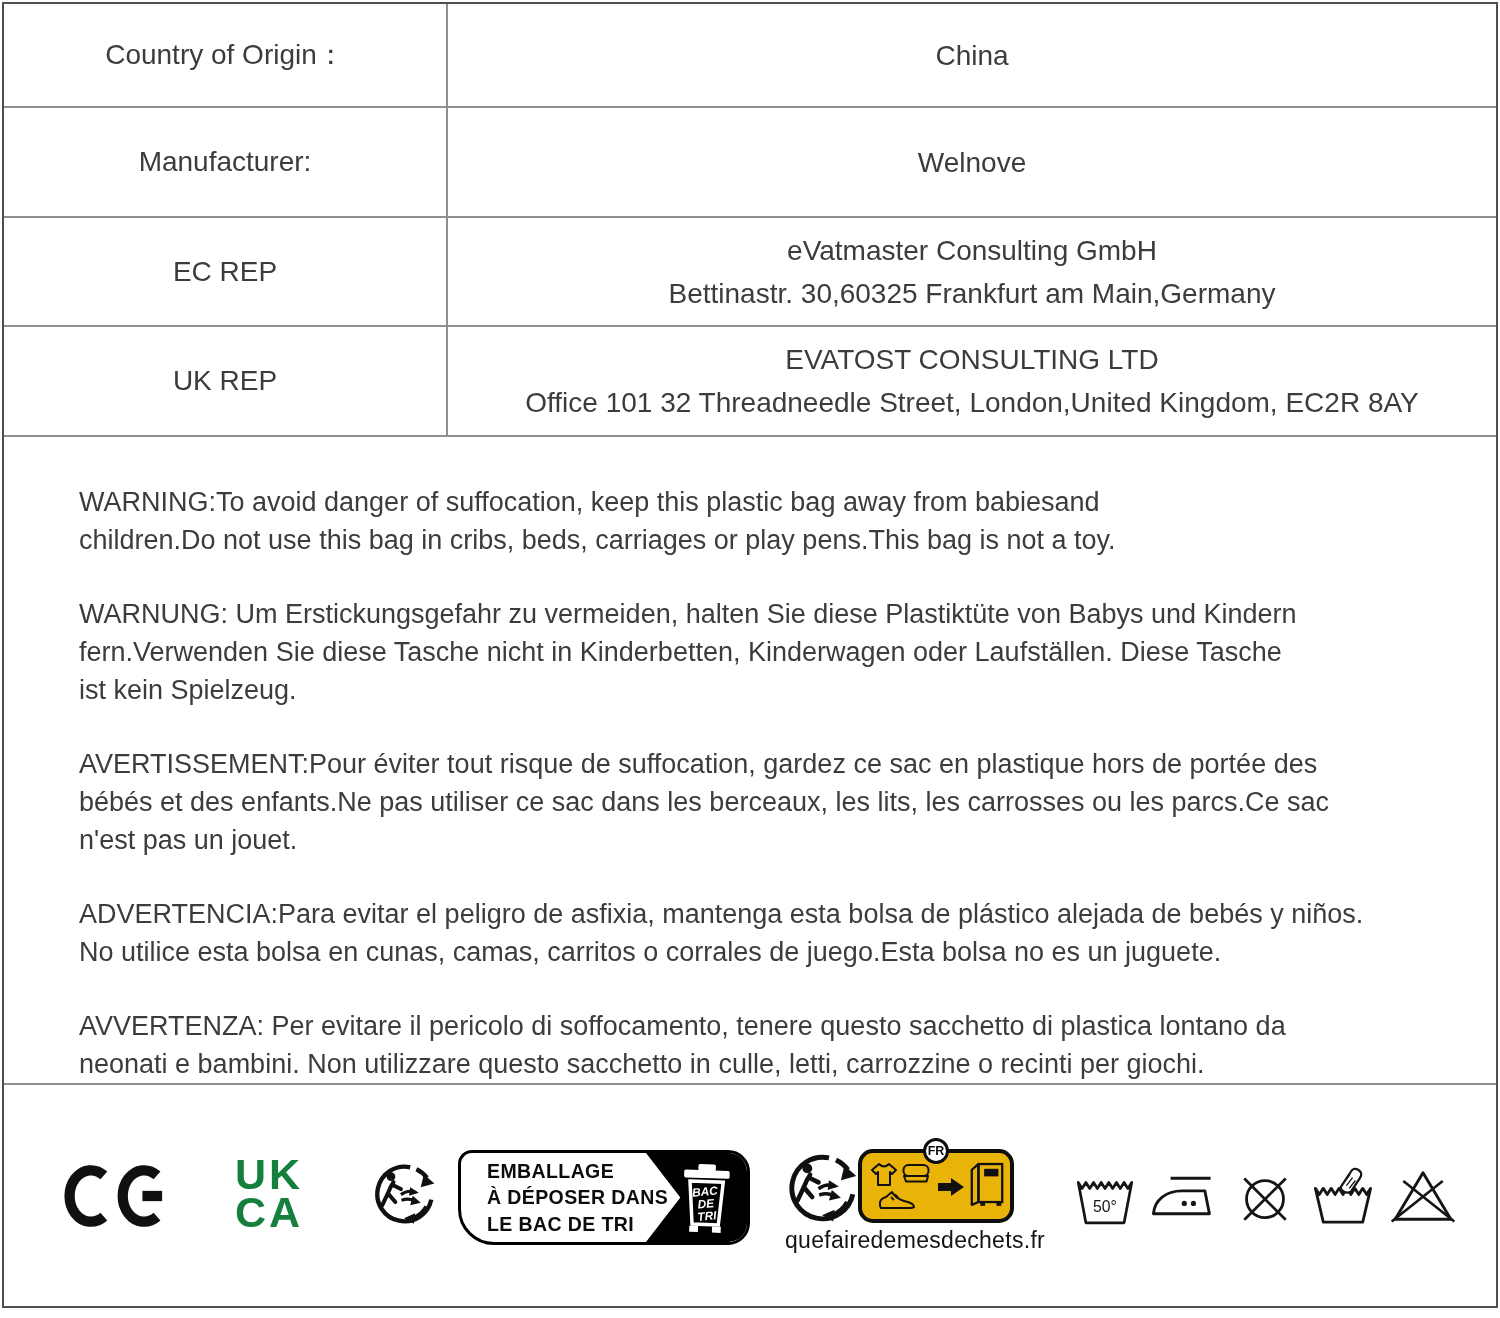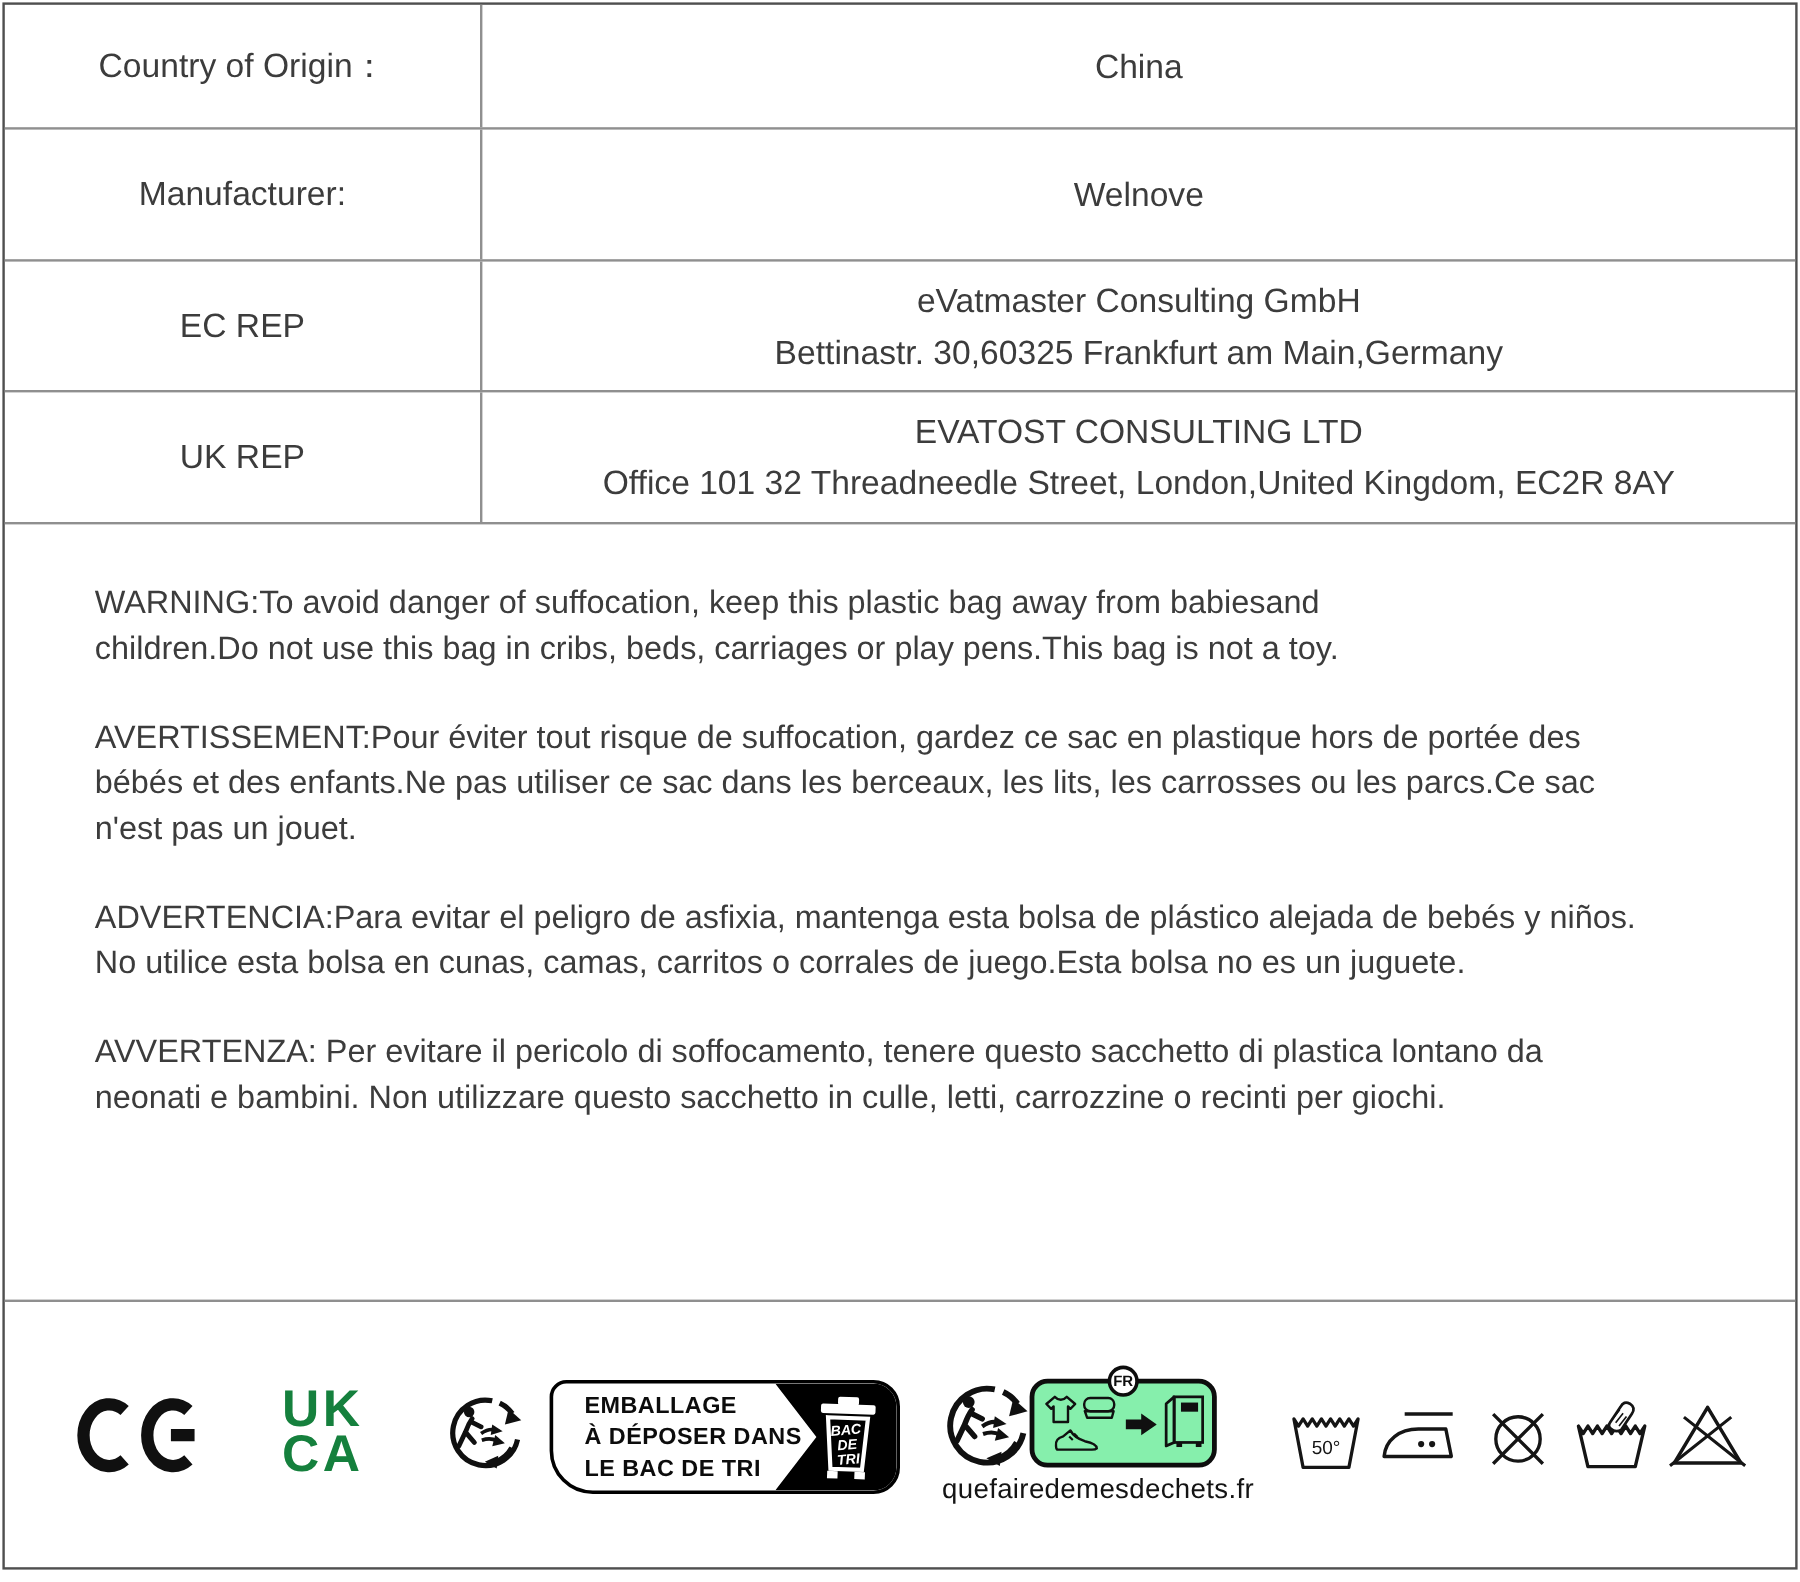--- a/index.html
+++ b/index.html
@@ -1,39 +1,39 @@
 <!DOCTYPE html>
 <html><head>
 <meta charset="utf-8">
 <style>
   html,body{margin:0;padding:0;background:#fff;}
   body{width:1500px;height:1318px;position:relative;font-family:"Liberation Sans",sans-serif;}
   .sheet{position:absolute;left:2px;top:2px;width:1492px;height:1302px;border:2px solid #4f4f4f;background:#fff;color:#3c3c3c;}
   
   .trow{display:flex;box-sizing:border-box;border-bottom:2px solid #8f8f8f;}
   .r0{height:104px}.r1{height:110px}.r2{height:109px}.r3{height:110px}
-  .tlabel{width:398px;box-sizing:border-box;border-right:2px solid #8f8f8f;display:flex;align-items:center;justify-content:center;font-size:28px;}
+  .tlabel{width:444px;box-sizing:border-box;border-right:2px solid #8f8f8f;display:flex;align-items:center;justify-content:center;font-size:28px;}
   .tval{flex:1;display:flex;align-items:center;justify-content:center;text-align:center;font-size:28px;line-height:43px;white-space:pre-line;}
   
   .warnings{box-sizing:border-box;height:648px;border-bottom:2px solid #8f8f8f;padding:46px 30px 0 75px;font-size:27px;line-height:38px;overflow:hidden;}
   .warn{margin:0 0 36px 0;white-space:pre;}
   
   .footer{position:relative;height:215px;}
   .footer svg{display:block;}
   .abs{position:absolute;}
   .ce{left:57px;top:72px;width:108px;height:78px;}
   .ukca{left:231px;top:70px;font-size:43px;font-weight:bold;line-height:38px;letter-spacing:3px;color:#15803d;}
   .tri1{left:369px;top:78px;width:62px;height:62px;}
   .tri2{left:783px;top:68px;width:70px;height:70px;}
   .emb{left:454px;top:65px;width:292px;height:95px;box-sizing:border-box;border:3px solid #000;border-radius:14px 22px 22px 36px;overflow:hidden;background:#fff;}
   .emb-black{position:absolute;top:0;right:0;bottom:0;width:101px;background:#000;
              clip-path:polygon(0 0,100% 0,100% 100%,0 100%,34% 50%);}
   .emb-text{position:absolute;left:26px;top:50%;transform:translateY(-50%);font-size:19.5px;font-weight:700;line-height:26.5px;letter-spacing:.4px;color:#0c0c0c;white-space:pre-line;}
   .bin{position:absolute;right:13px;top:4px;width:56px;height:86px;transform:rotate(2deg);}
-  .frbox{left:854px;top:64px;width:156px;height:74px;box-sizing:border-box;border:4px solid #0d0d0d;border-radius:15px;background:#86efac;}
+  .frbox{left:854px;top:64px;width:156px;height:74px;box-sizing:border-box;border:4px solid #0d0d0d;border-radius:15px;background:#eab308;}
   .frbadge{position:absolute;left:50%;top:-15px;transform:translateX(-50%);width:26px;height:26px;box-sizing:border-box;border:3px solid #0d0d0d;border-radius:50%;background:#fff;display:flex;align-items:center;justify-content:center;font-size:12.5px;font-weight:bold;color:#0d0d0d;}
   .fritem{position:absolute;}
   .website{left:781px;top:142px;width:236px;text-align:center;font-size:23px;color:#141414;letter-spacing:.3px;}
   .c-wash{left:1071px;top:90px;width:60px;height:52px;}
   .c-iron{left:1146px;top:88px;width:64px;height:46px;}
   .c-nodc{left:1233px;top:85px;width:56px;height:56px;}
   .c-hand{left:1308px;top:76px;width:62px;height:66px;}
   .c-nobl{left:1384px;top:82px;width:70px;height:58px;}
 </style>
 </head>
@@ -58,20 +58,23 @@
     <div class="trow r3">
       <div class="tlabel">UK REP</div>
       <div class="tval">EVATOST CONSULTING LTD
 Office 101 32 Threadneedle Street, London,United Kingdom, EC2R 8AY</div>
     </div>
   </div>
 
   <div class="warnings">
     <p class="warn">WARNING:To avoid danger of suffocation, keep this plastic bag away from babiesand
 children.Do not use this bag in cribs, beds, carriages or play pens.This bag is not a toy.</p>
+    <p class="warn">WARNUNG: Um Erstickungsgefahr zu vermeiden, halten Sie diese Plastiktüte von Babys und Kindern
+fern.Verwenden Sie diese Tasche nicht in Kinderbetten, Kinderwagen oder Laufställen. Diese Tasche
+ist kein Spielzeug.</p>
     <p class="warn">AVERTISSEMENT:Pour éviter tout risque de suffocation, gardez ce sac en plastique hors de portée des
 bébés et des enfants.Ne pas utiliser ce sac dans les berceaux, les lits, les carrosses ou les parcs.Ce sac
 n'est pas un jouet.</p>
     <p class="warn">ADVERTENCIA:Para evitar el peligro de asfixia, mantenga esta bolsa de plástico alejada de bebés y niños.
 No utilice esta bolsa en cunas, camas, carritos o corrales de juego.Esta bolsa no es un juguete.</p>
     <p class="warn">AVVERTENZA: Per evitare il pericolo di soffocamento, tenere questo sacchetto di plastica lontano da
 neonati e bambini. Non utilizzare questo sacchetto in culle, letti, carrozzine o recinti per giochi.</p>
   </div>
 
   <div class="footer">

